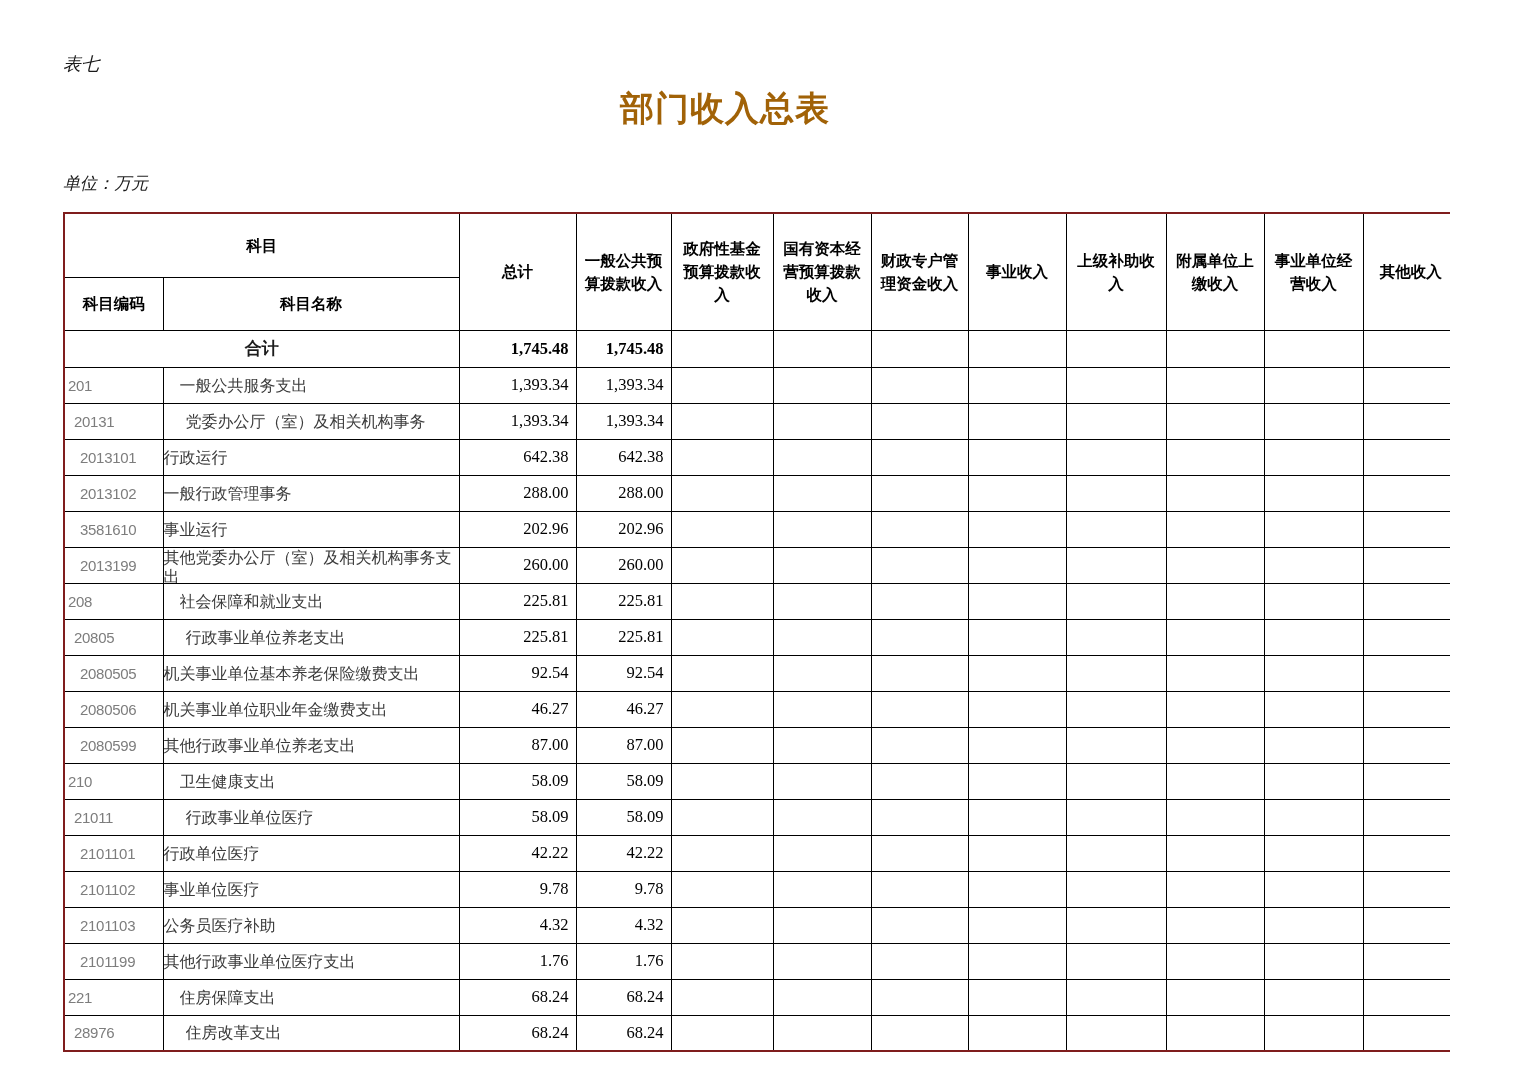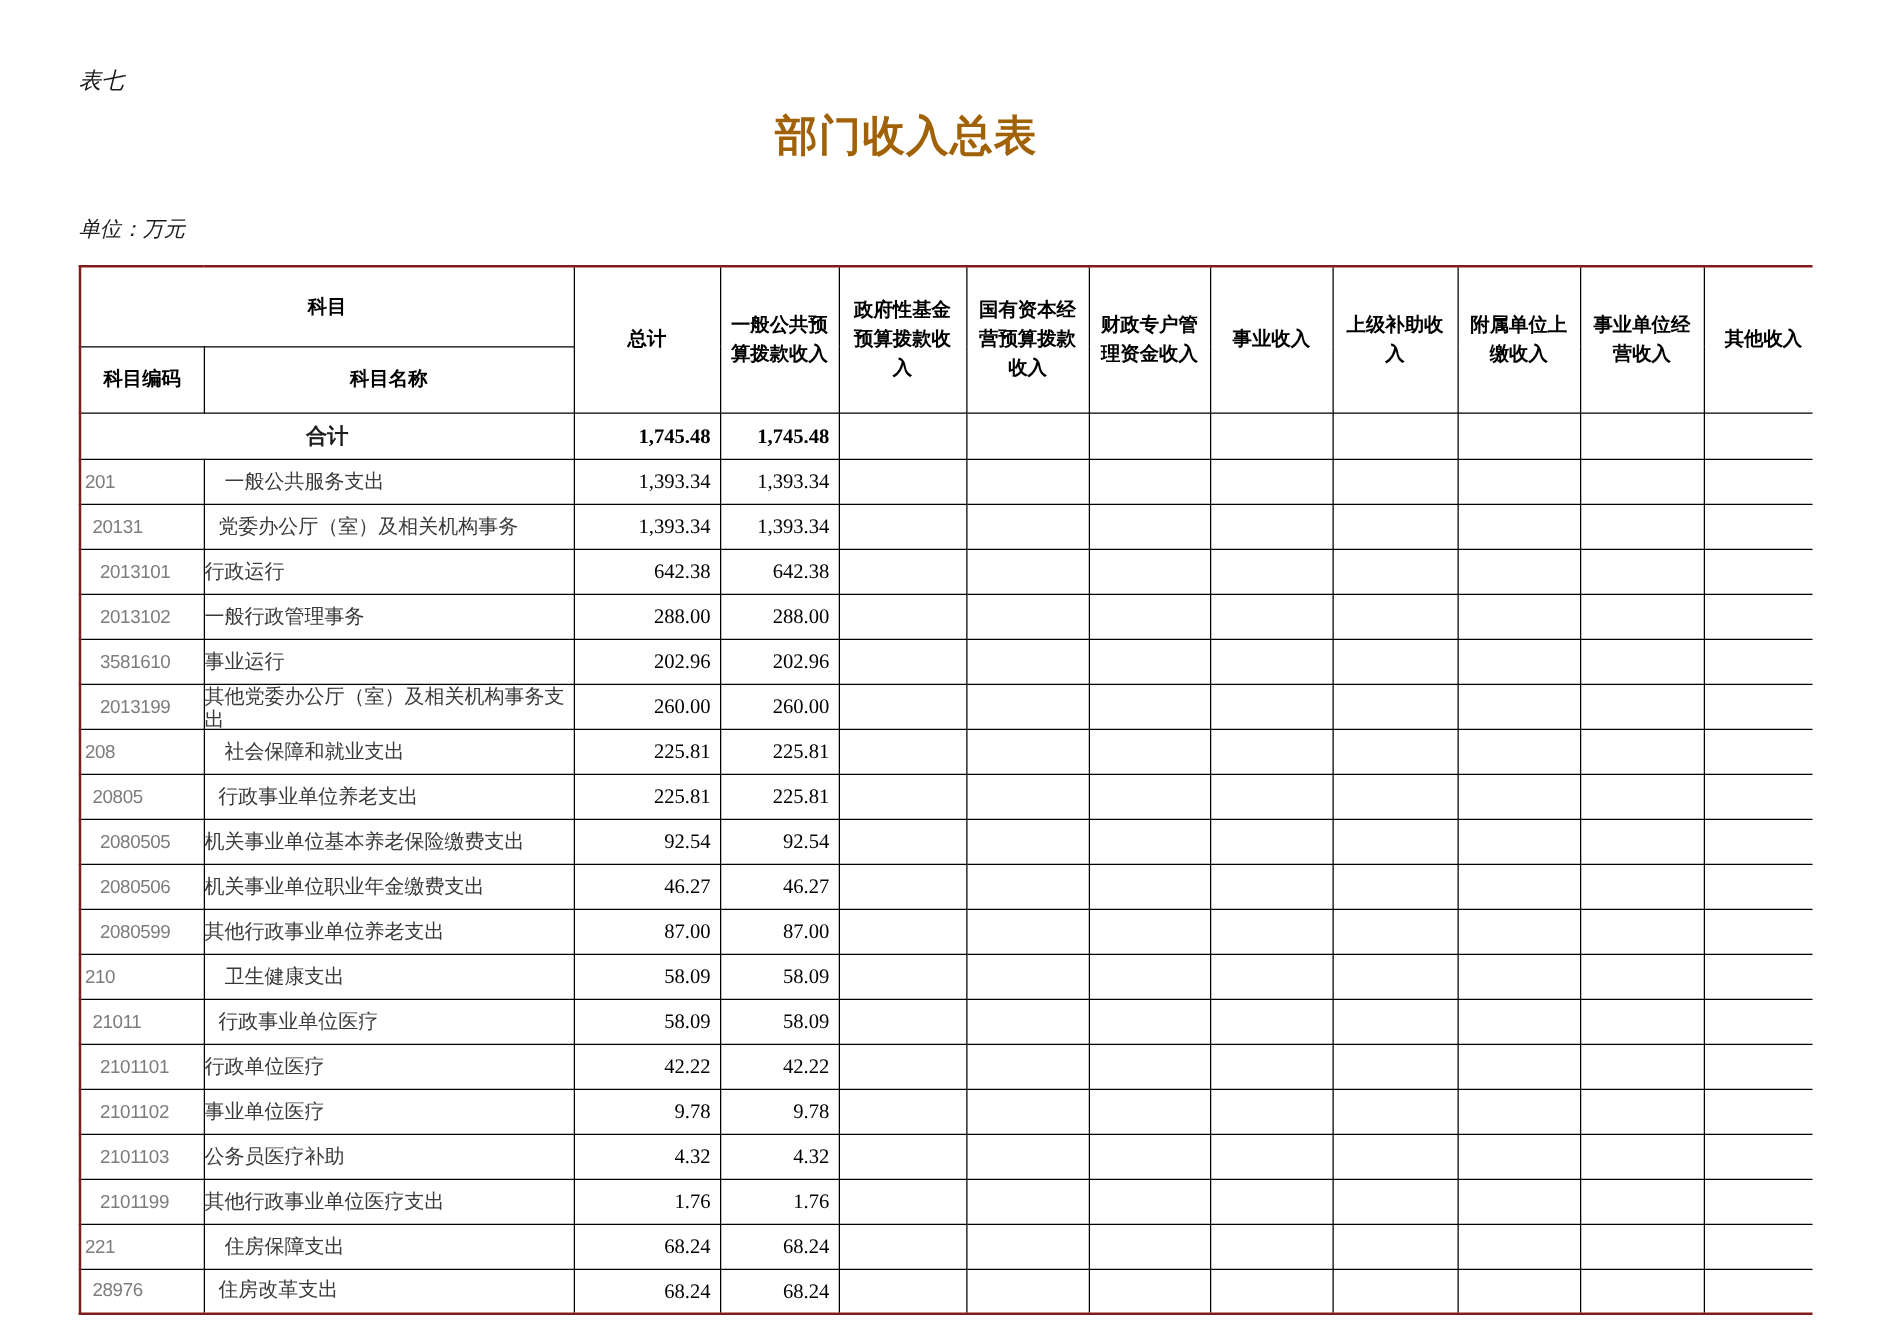--- a/index.html
+++ b/index.html
@@ -52,21 +52,21 @@
     font-family: "Liberation Sans", sans-serif;
     font-size: 15px; color: #7d7d7d; letter-spacing: -0.3px;
     text-align: left;
   }
   td.code.lvl1 { padding-left: 3px; }
   td.code.lvl2 { padding-left: 9px; }
   td.code.lvl3 { padding-left: 15px; }
 
   td.name { font-size: 16px; color: #3a3a3a; text-align: left; }
   td.name.lvl1 { padding-left: 16px; }
-  td.name.lvl2 { padding-left: 11px; }
+  td.name.lvl2 { padding-left: 22px; }
   td.name.lvl3 { }
   td.name .nm { line-height: 19px; max-height: 35px; overflow: hidden; }
 
   td.num {
     font-family: "Liberation Serif", serif;
     text-align: right; padding-right: 7px; font-size: 16.5px; color: #000;
   }
   td.num.bold { font-weight: bold; }
   td.total-label {
     text-align: center; font-weight: bold; font-size: 17px; color: #1c1c1c; margin-top: 36px;

